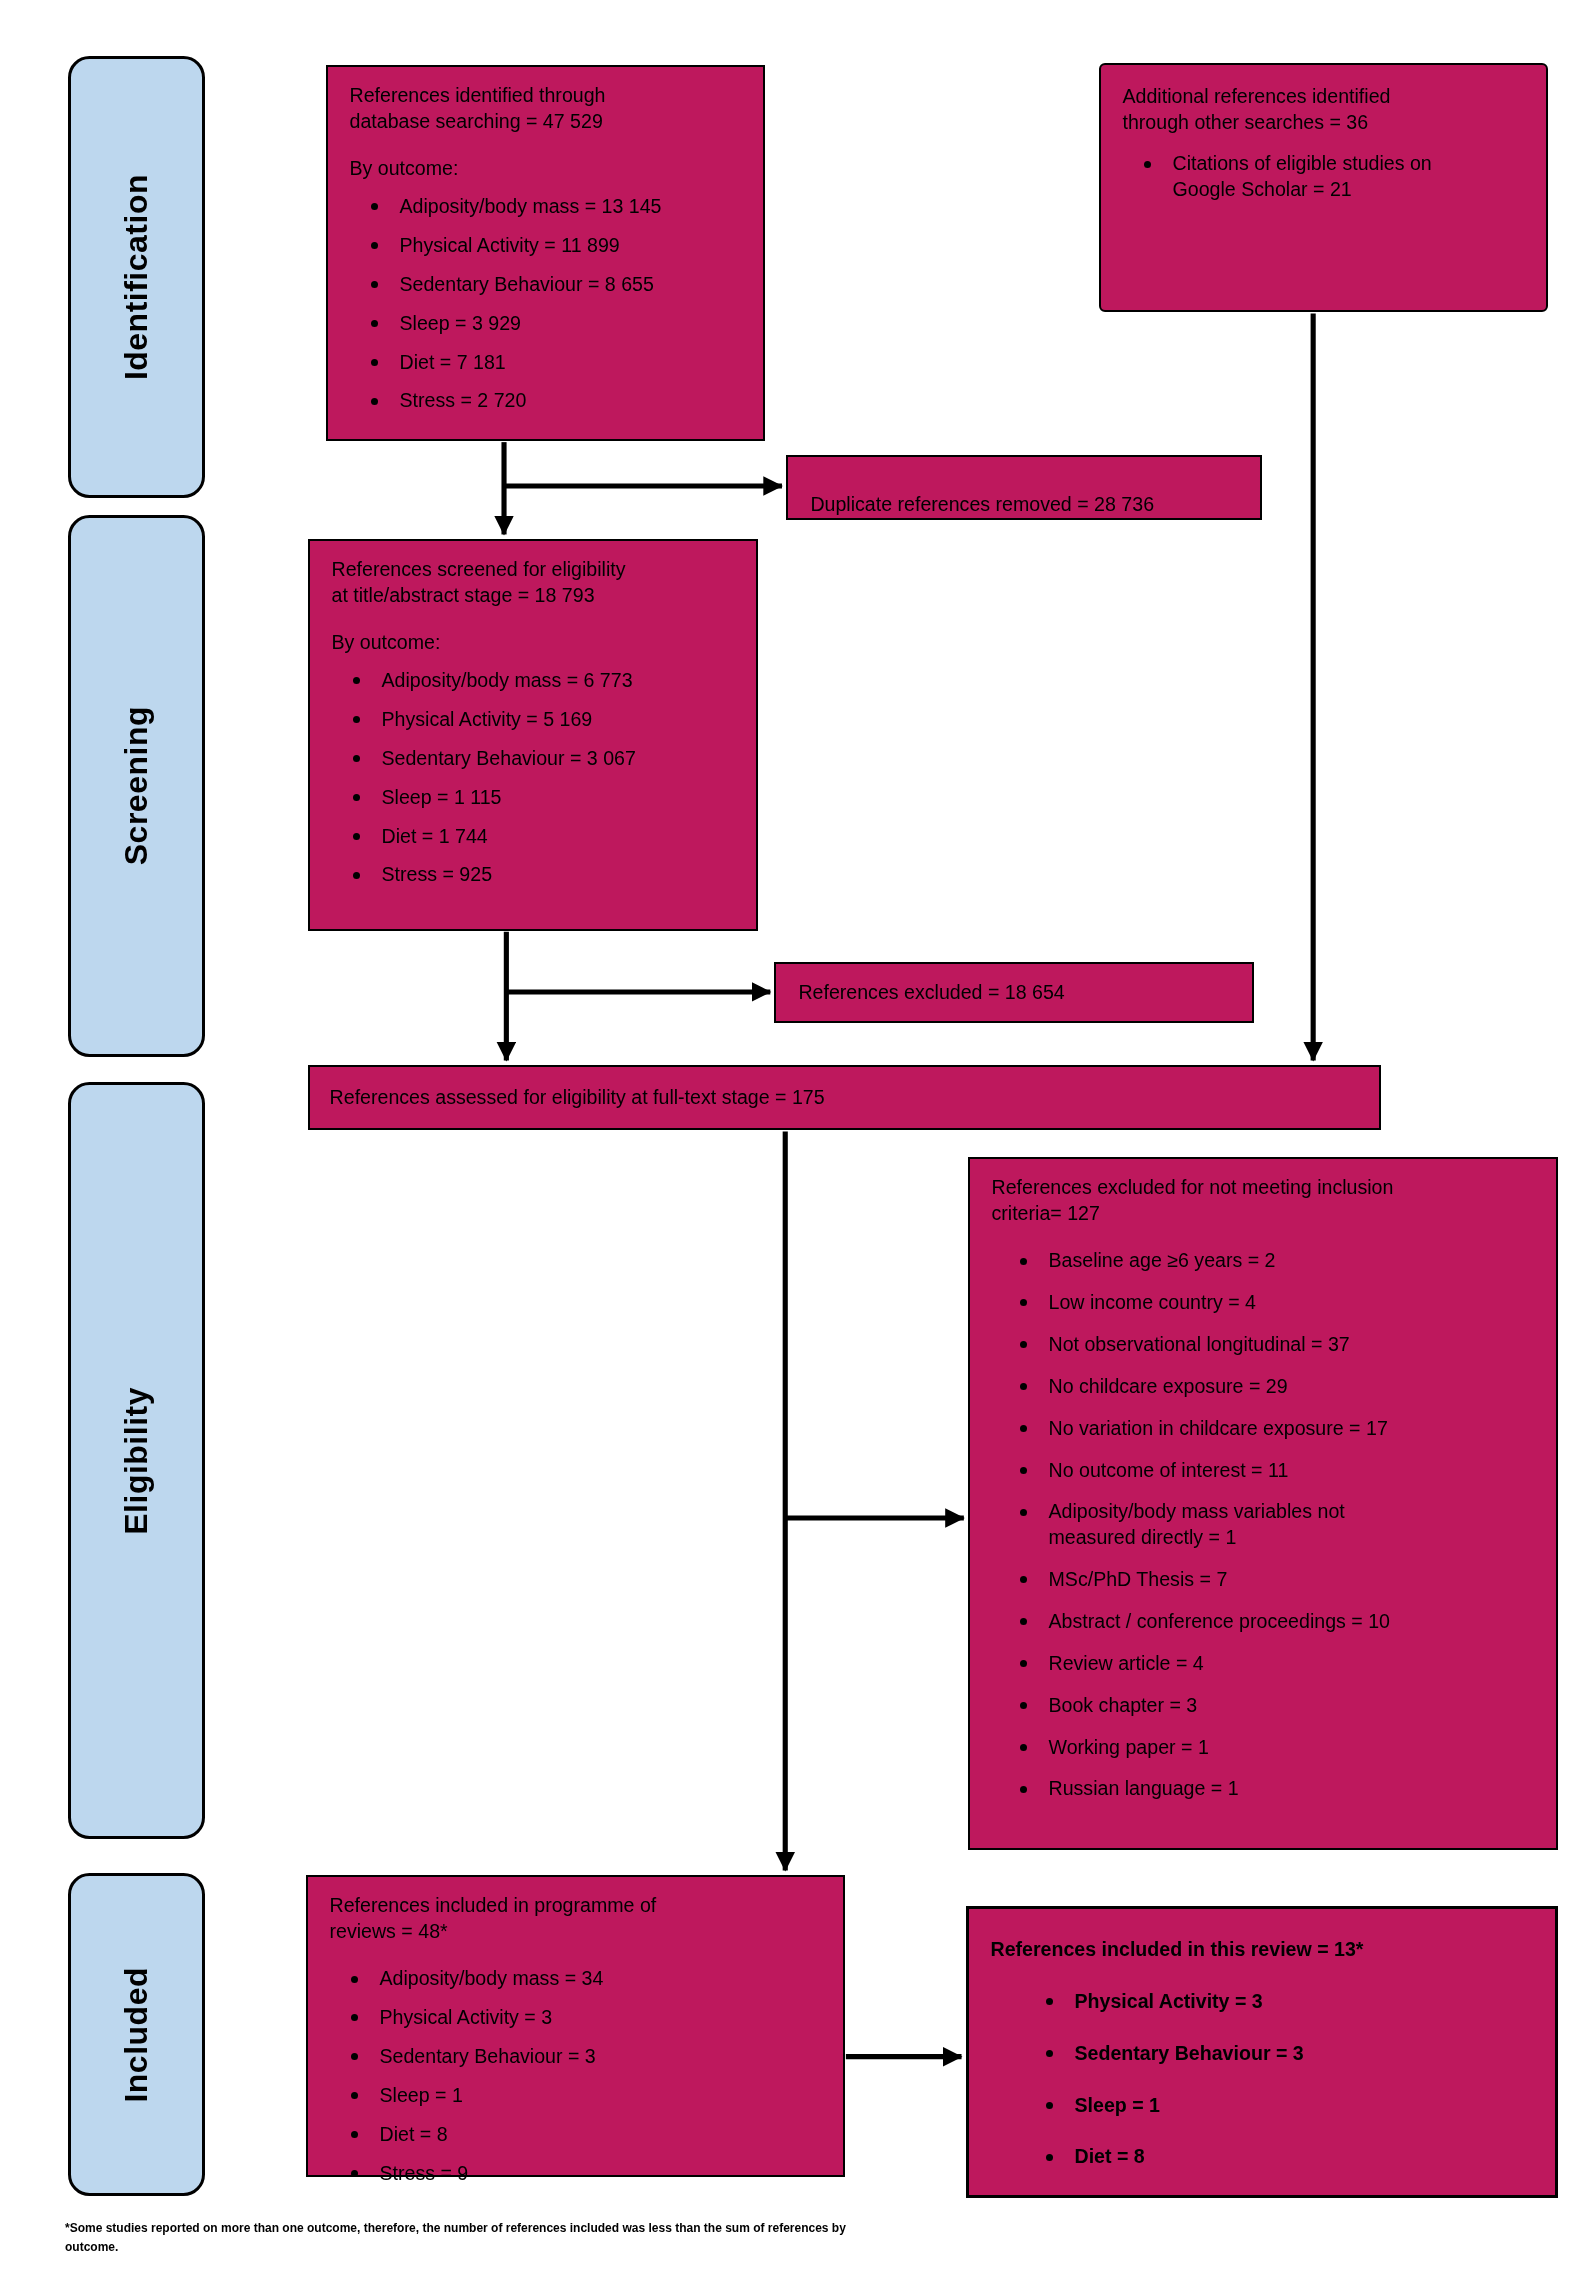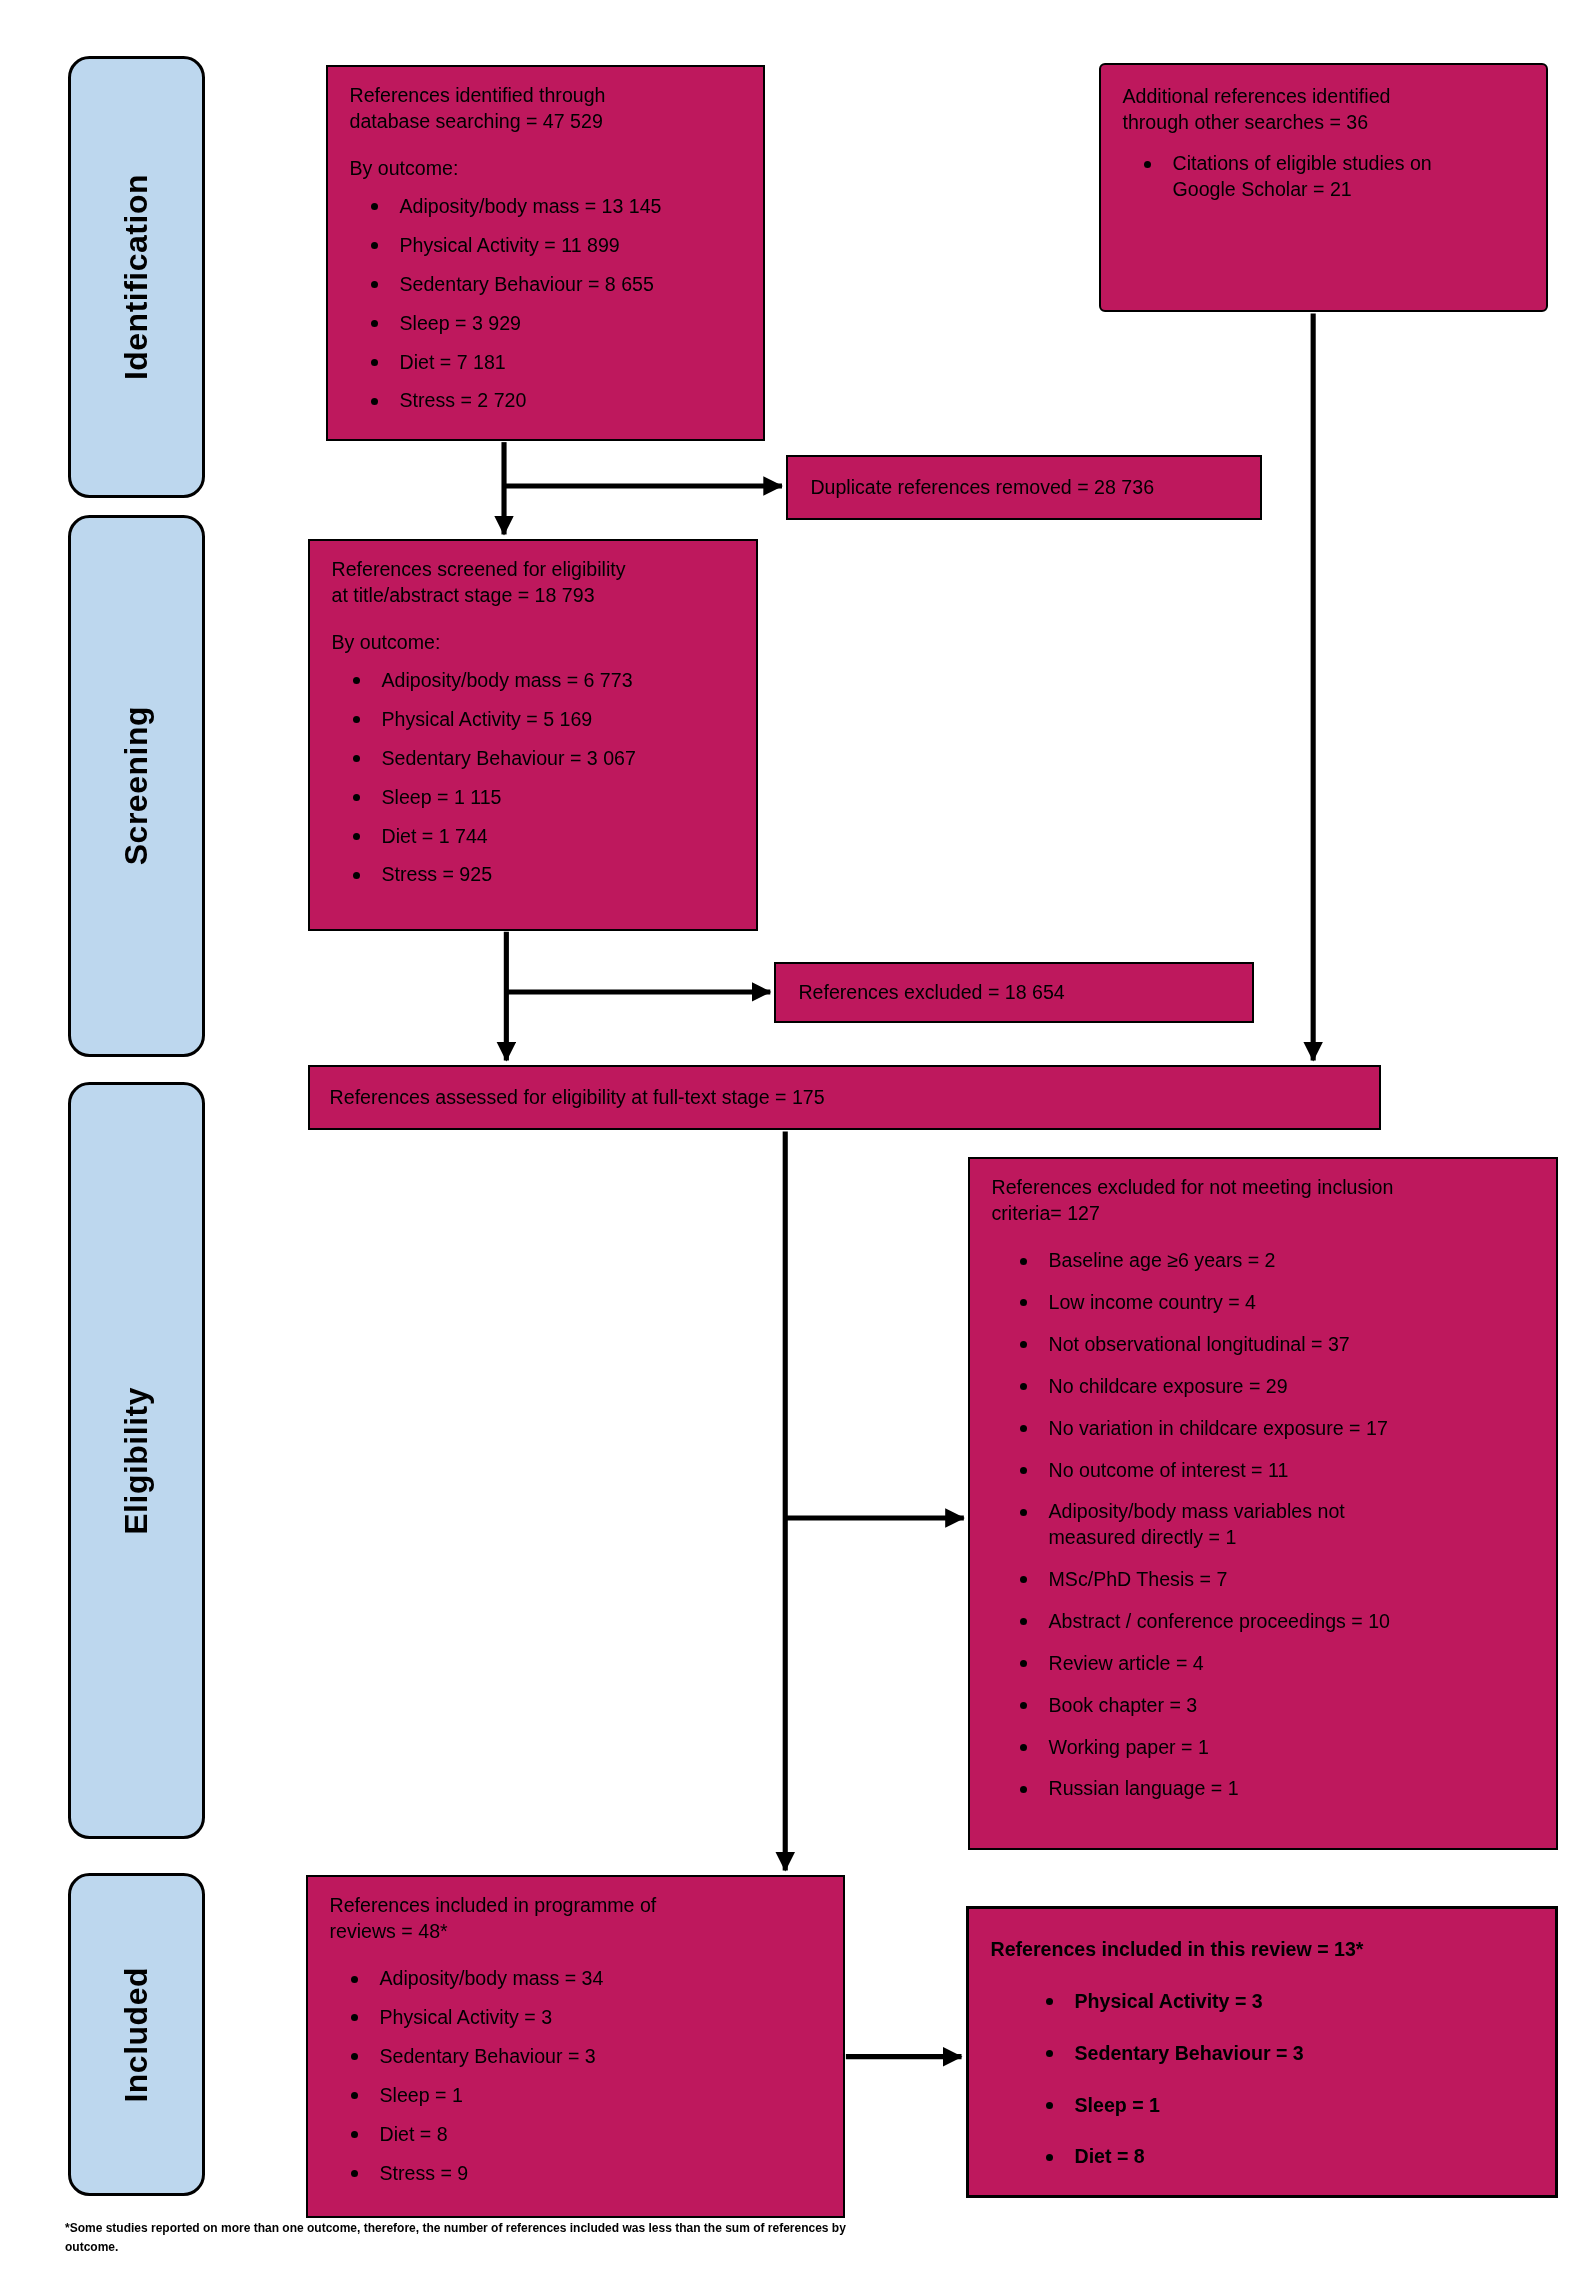--- a/index.html
+++ b/index.html
@@ -43,26 +43,26 @@
   #box-included-review ul.blist li + li { margin-top:26px; }
 
   
   #stage-identification { left:68px; top:56px;  width:131px; height:436px; }
   #stage-screening      { left:68px; top:515px; width:131px; height:536px; }
   #stage-eligibility    { left:68px; top:1082px; width:131px; height:751px; }
   #stage-included       { left:68px; top:1873px; width:131px; height:317px; }
 
   #box-identified         { left:326px;  top:65px;  width:439px;  height:376px; }
   #box-additional         { left:1099px; top:63px;  width:449px;  height:249px; padding-top:18.7px;border-radius:6px; }
-  #box-duplicates         { left:786px; top:455px;  width:476px; height:65px; padding-left:22.4px; }
+  #box-duplicates         { left:786px; top:455px;  width:476px; height:65px; padding-left:22.4px;align-items:flex-end; }
   #box-screened           { left:308px;  top:539px; width:450px;  height:392px; }
   #box-excluded-screening { left:774px; top:962px; width:480px; height:61px; padding-left:22.4px; }
   #box-fulltext           { left:308px;  top:1065px; width:1073px; height:65px; padding-left:19.6px; }
   #box-excluded-fulltext  { left:968px; top:1157px; width:590px; height:693px; }
-  #box-included-programme { left:306px;  top:1875px; width:539px; height:343px; }
+  #box-included-programme { left:306px;  top:1875px; width:539px; height:302px; }
   #box-included-review    { left:966px; top:1906px; width:592px; height:292px; padding-top:28px; }
 
   #footnote { position:absolute; left:65px; top:2219px; width:1483px;
               font-size:12px; font-weight:bold; line-height:1.6;
               white-space:pre-line; z-index:2; }
 </style>
 </head>
 <body>
 
 <svg id="arrows" viewBox="0 0 3410 4921" xmlns="http://www.w3.org/2000/svg">

